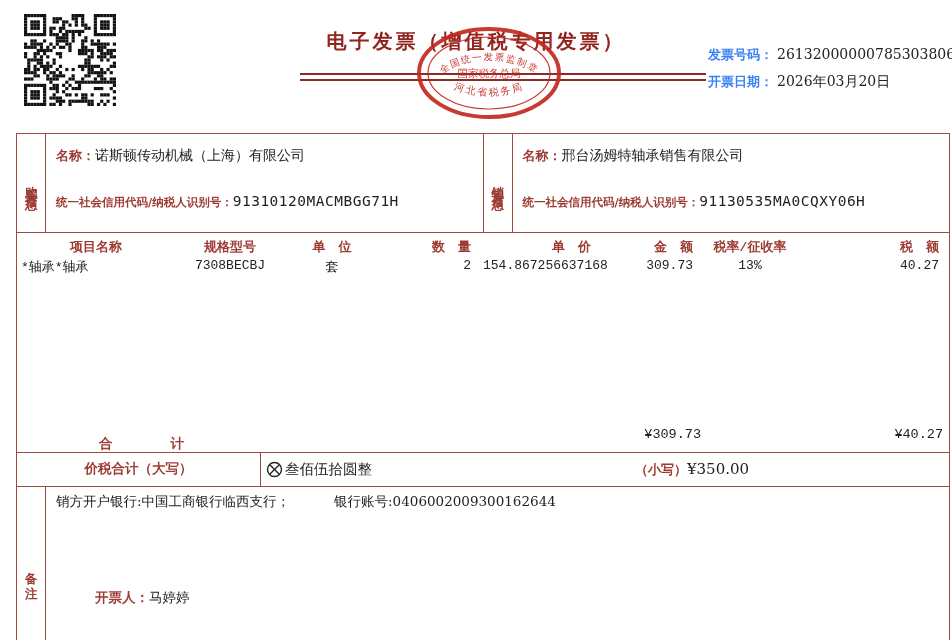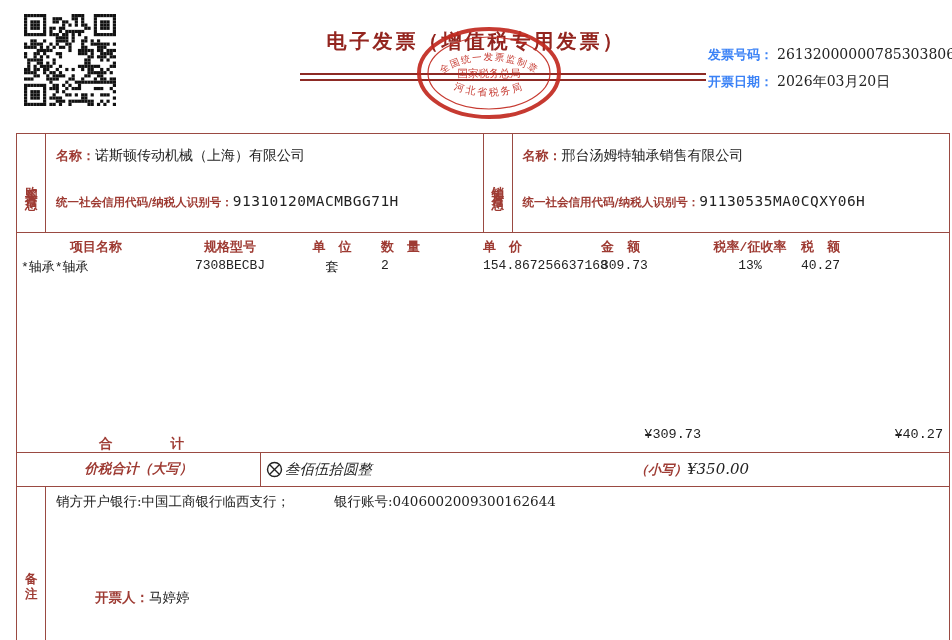--- a/index.html
+++ b/index.html
@@ -33,30 +33,30 @@
   .tax-line{position:absolute;left:10px;top:59px;font-size:11.5px;white-space:nowrap;}
   .tax-line .lbl{color:#9e3b33;font-weight:bold;}
   .tax-line .val{font-family:"DejaVu Sans Mono","Liberation Mono",monospace;
     font-size:14.5px;letter-spacing:.5px;}
 
   .items{flex:1 1 auto;display:flex;flex-direction:column;position:relative;font-family:Liberation Mono, monospace;}
   .grid{display:grid;grid-template-columns:158px 110px 94px 102px 118px 102px 98px 146px;}
   .grid .c{padding:1px 2px;white-space:nowrap;overflow:visible;}
   .hdr{margin-top:4px;font-size:13px;color:#9e3b33;font-weight:bold;}
   .body-row{font-size:13px;color:#222;}
-  .a-c{text-align:center;} .a-r{}
+  .a-c{text-align:center;} .a-r{text-align:right;}
   .pr8{padding-right:8px!important;} .pr10{padding-right:10px!important;}
   .pr6{padding-right:6px!important;} .pl4{padding-left:4px!important;}
   .totals{margin-top:auto;margin-bottom:5px;font-size:13.5px;position:relative;height:20px;}
   .totals .t-label{position:absolute;left:82px;top:8px;color:#9e3b33;font-weight:bold;letter-spacing:58px;}
   .totals .t-amount{position:absolute;right:248px;top:0;color:#222;}
   .totals .t-tax{position:absolutue;position:absolute;right:6px;top:0;color:#222;}
 
   .subtotal{flex:0 0 35px;height:35px;border-top:1.6px solid #9a4a42;border-bottom:1.6px solid #9a4a42;
-    box-sizing:border-box;display:flex;align-items:center;font-style:italic;}
+    box-sizing:border-box;display:flex;align-items:center;}
   .subtotal .cap{flex:0 0 243px;text-align:center;color:#9e3b33;font-weight:bold;font-size:13.5px;
     border-right:1.6px solid #9a4a42;align-self:stretch;display:flex;align-items:center;justify-content:center;}
   .subtotal .words-wrap{flex:1 1 auto;position:relative;display:flex;align-items:center;padding-left:5px;height:100%;}
   .cx-icon{width:17px;height:17px;margin-right:2px;flex:0 0 auto;}
   .words{font-size:14.5px;}
   .small-group{position:absolute;left:374px;top:50%;transform:translateY(-50%);white-space:nowrap;}
   .small-group .lbl{color:#9e3b33;font-size:13px;font-weight:bold;}
   .small-group .val{font-size:15px;}
 
   .remarks{flex:1 1 auto;display:flex;}

